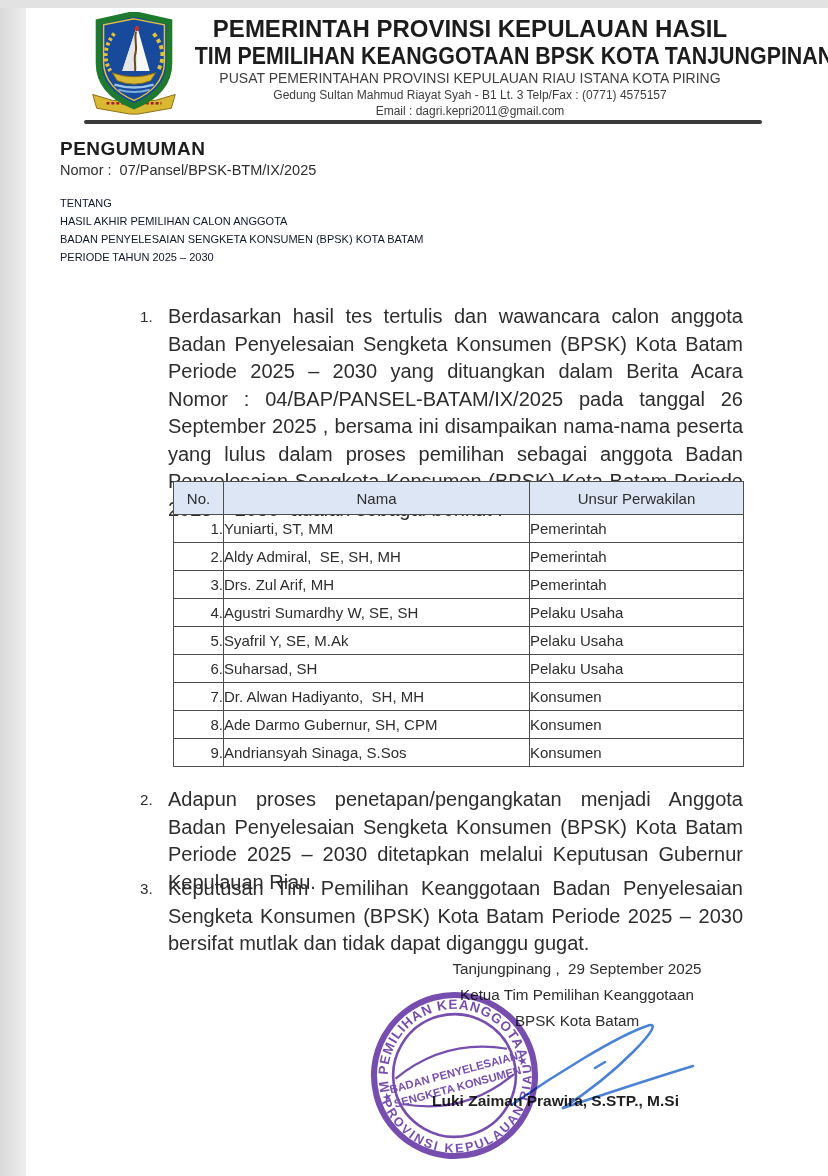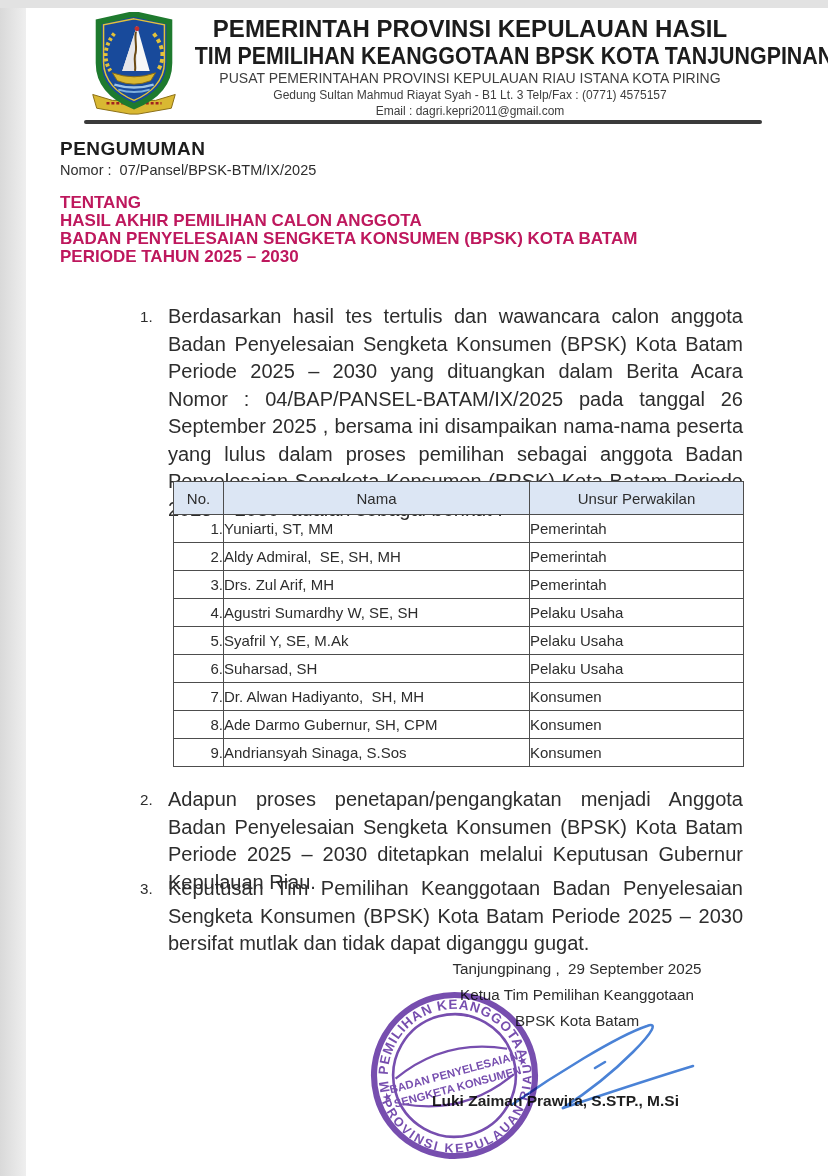--- a/index.html
+++ b/index.html
@@ -16,21 +16,21 @@
   .lh2{font-size:23px;font-weight:bold;line-height:28px;color:#1c1c1c;white-space:nowrap;
        display:inline-block;transform:scaleX(.93);transform-origin:center;}
   .lh-a1{font-size:14px;line-height:17px;color:#3d3d3d;white-space:nowrap;}
   .lh-a2,.lh-a3{font-size:12px;line-height:16px;color:#3d3d3d;white-space:nowrap;}
   .rule{position:absolute;left:84px;top:120px;width:678px;height:4px;background:#3a3a3a;border-radius:2px;}
 
   
   .title-block{position:absolute;left:60px;top:138px;width:740px;text-align:left;}
   .t-heading{font-size:19px;font-weight:bold;letter-spacing:.5px;color:#1d1d1d;line-height:22px;}
   .t-number{font-size:14.5px;color:#2e2e2e;line-height:20px;}
-  .t-sub{font-size:17px;font-weight:bold;color:#be185d;line-height:18px;}
+  .t-sub{font-size:11px;font-weight:normal;color:#0f172a;line-height:18px;}
   .t-gap{height:14px;}
 
   
   .item{position:absolute;left:140px;width:603px;display:flex;}
   .item .num{width:28px;flex:0 0 28px;font-size:15.2px;line-height:27.5px;color:#2d2d2d;}
   .item .body{flex:1;font-size:20px;line-height:27.5px;color:#2d2d2d;text-align:justify;}
   #item1{top:303px;}
   #item2{top:786px;}
   #item3{top:875px;}
 

